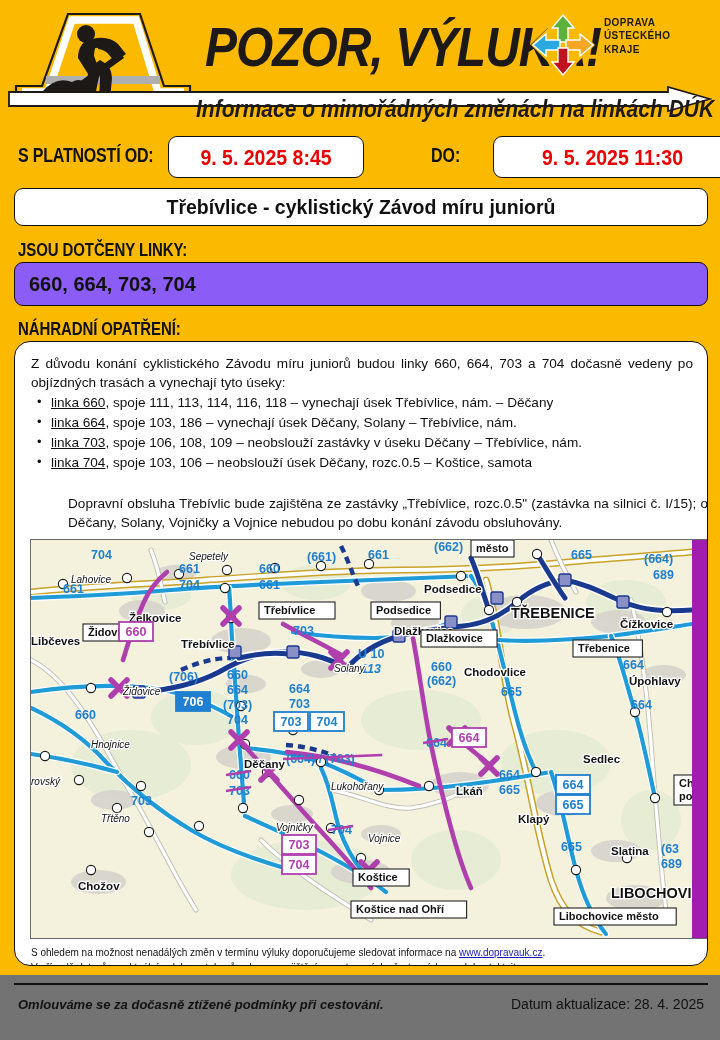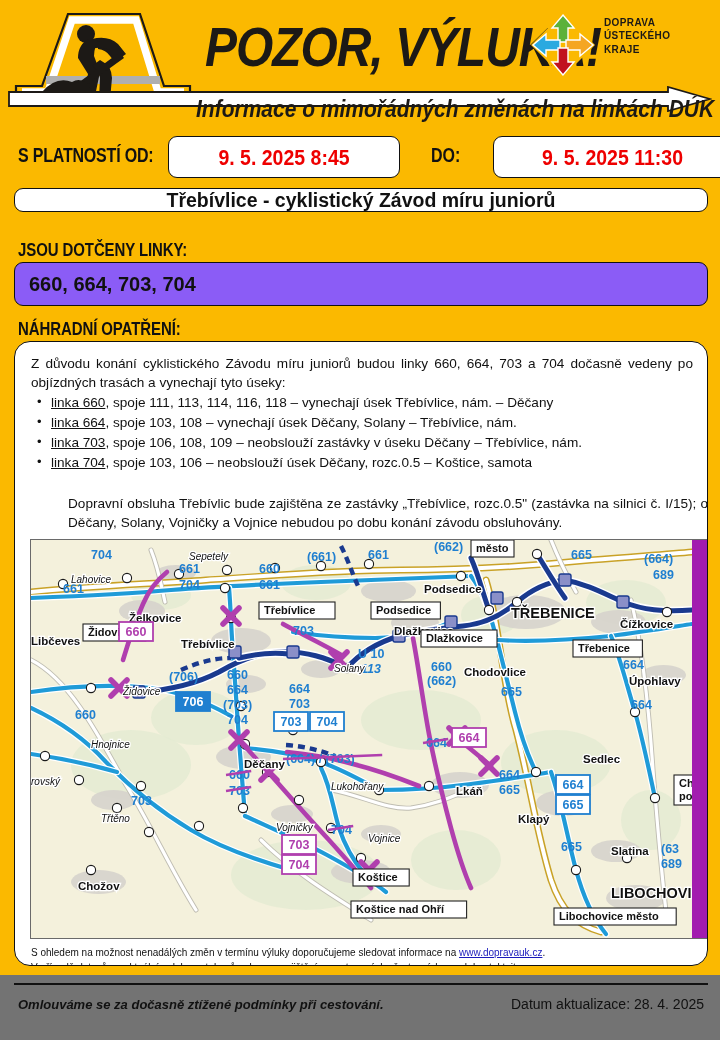--- a/index.html
+++ b/index.html
@@ -66,30 +66,30 @@
     position: absolute; left: 431px; top: 12px;
     font-size: 16px; font-weight: bold; color: #111;
     white-space: nowrap;
     transform: scaleY(1.22); transform-origin: left top;
   }
   .date-box {
     position: absolute; top: 3px; height: 42px;
     background: #fff; border: 1.6px solid #111; border-radius: 9px;
     display: flex; align-items: center; justify-content: center;
   }
-  #date-from-box { left: 168px; width: 232px; }
+  #date-from-box { left: 168px; width: 196px; }
   #date-to-box   { left: 469px; width: 239px; margin-left: 24px; }
   .date-text {
     font-size: 19.5px; font-weight: bold; color: #EE0000;
     white-space: nowrap; transform: scaleY(1.15);
   }
 
   
   #event-box {
-    position: absolute; left: 14px; top: 188px; width: 694px; height: 24px;
+    position: absolute; left: 14px; top: 188px; width: 694px; height: 38px;
     background: #fff; border: 1.6px solid #111; border-radius: 9px;
     display: flex; align-items: center; justify-content: center;
   }
   #event-title {
     font-size: 19.5px; font-weight: bold; color: #111; white-space: nowrap;
   }
 
   
   .section-label {
     position: absolute; left: 18px;
@@ -230,21 +230,21 @@
   </div>
 
   <div class="section-label" id="lbl-measures">NÁHRADNÍ OPATŘENÍ:</div>
 
   <div id="content-box">
 
     <div class="body-text" id="intro">Z důvodu konání cyklistického Závodu míru juniorů budou linky 660, 664, 703 a 704 dočasně vedeny po objízdných trasách a vynechají tyto úseky:</div>
 
     <div id="bullets">
         <div class="bullet"><span class="ln">linka 660</span><span>, spoje 111, 113, 114, 116, 118 – vynechají úsek Třebívlice, nám. – Děčany</span></div>
-        <div class="bullet"><span class="ln">linka 664</span><span>, spoje 103, 108 – vynechají úsek Děčany, Solany – Třebívlice, nám.</span></div>
+        <div class="bullet"><span class="ln">linka 664</span><span>, spoje 103, 186 – vynechají úsek Děčany, Solany – Třebívlice, nám.</span></div>
         <div class="bullet"><span class="ln">linka 703</span><span>, spoje 106, 108, 109 – neobslouží zastávky v úseku Děčany – Třebívlice, nám.</span></div>
         <div class="bullet"><span class="ln">linka 704</span><span>, spoje 103, 106 – neobslouží úsek Děčany, rozc.0.5 – Koštice, samota</span></div>
       </div>
 
     <div class="body-text" id="closing">Dopravní obsluha Třebívlic bude zajištěna ze zastávky „Třebívlice, rozc.0.5" (zastávka na silnici č. I/15); obce Děčany, Solany, Vojničky a Vojnice nebudou po dobu konání závodu obsluhovány.</div>
 
     <div id="map-frame">
       <svg id="map-canvas" width="661" height="398" viewBox="0 0 661 398">
           <rect x="0" y="0" width="661" height="398" fill="#F4F1DC"></rect>
           <ellipse cx="165" cy="177.5" rx="45" ry="27.5" fill="#E4EBD2" opacity="0.85"></ellipse>

